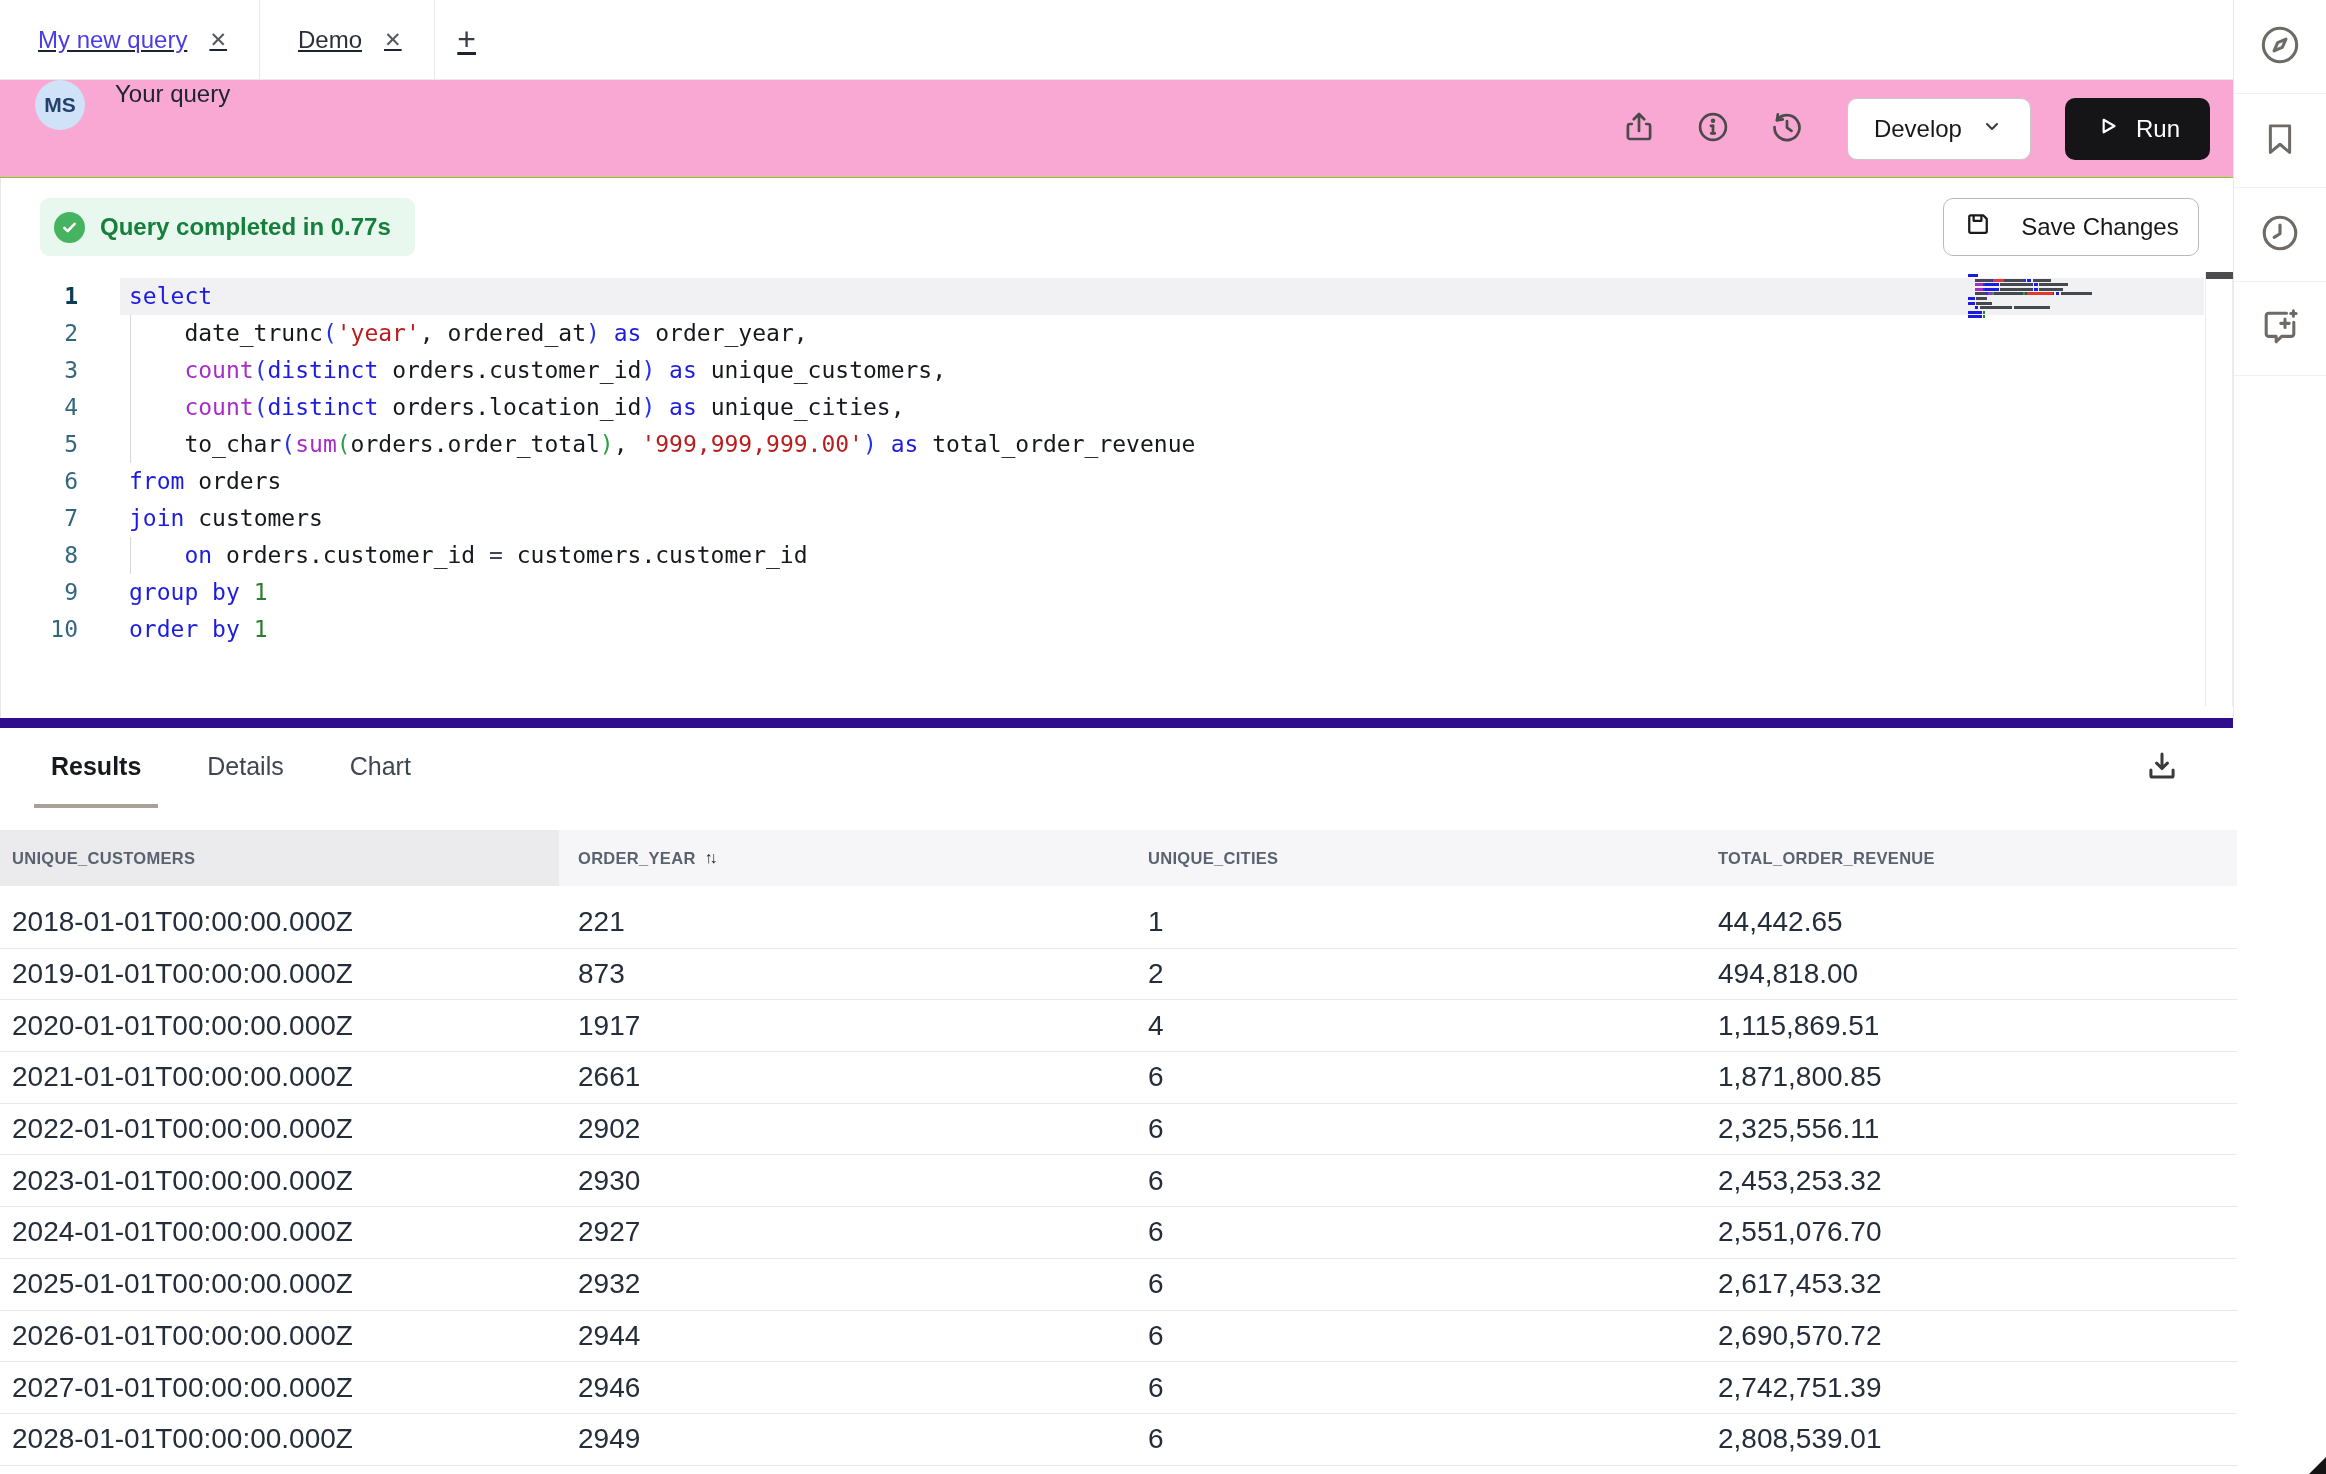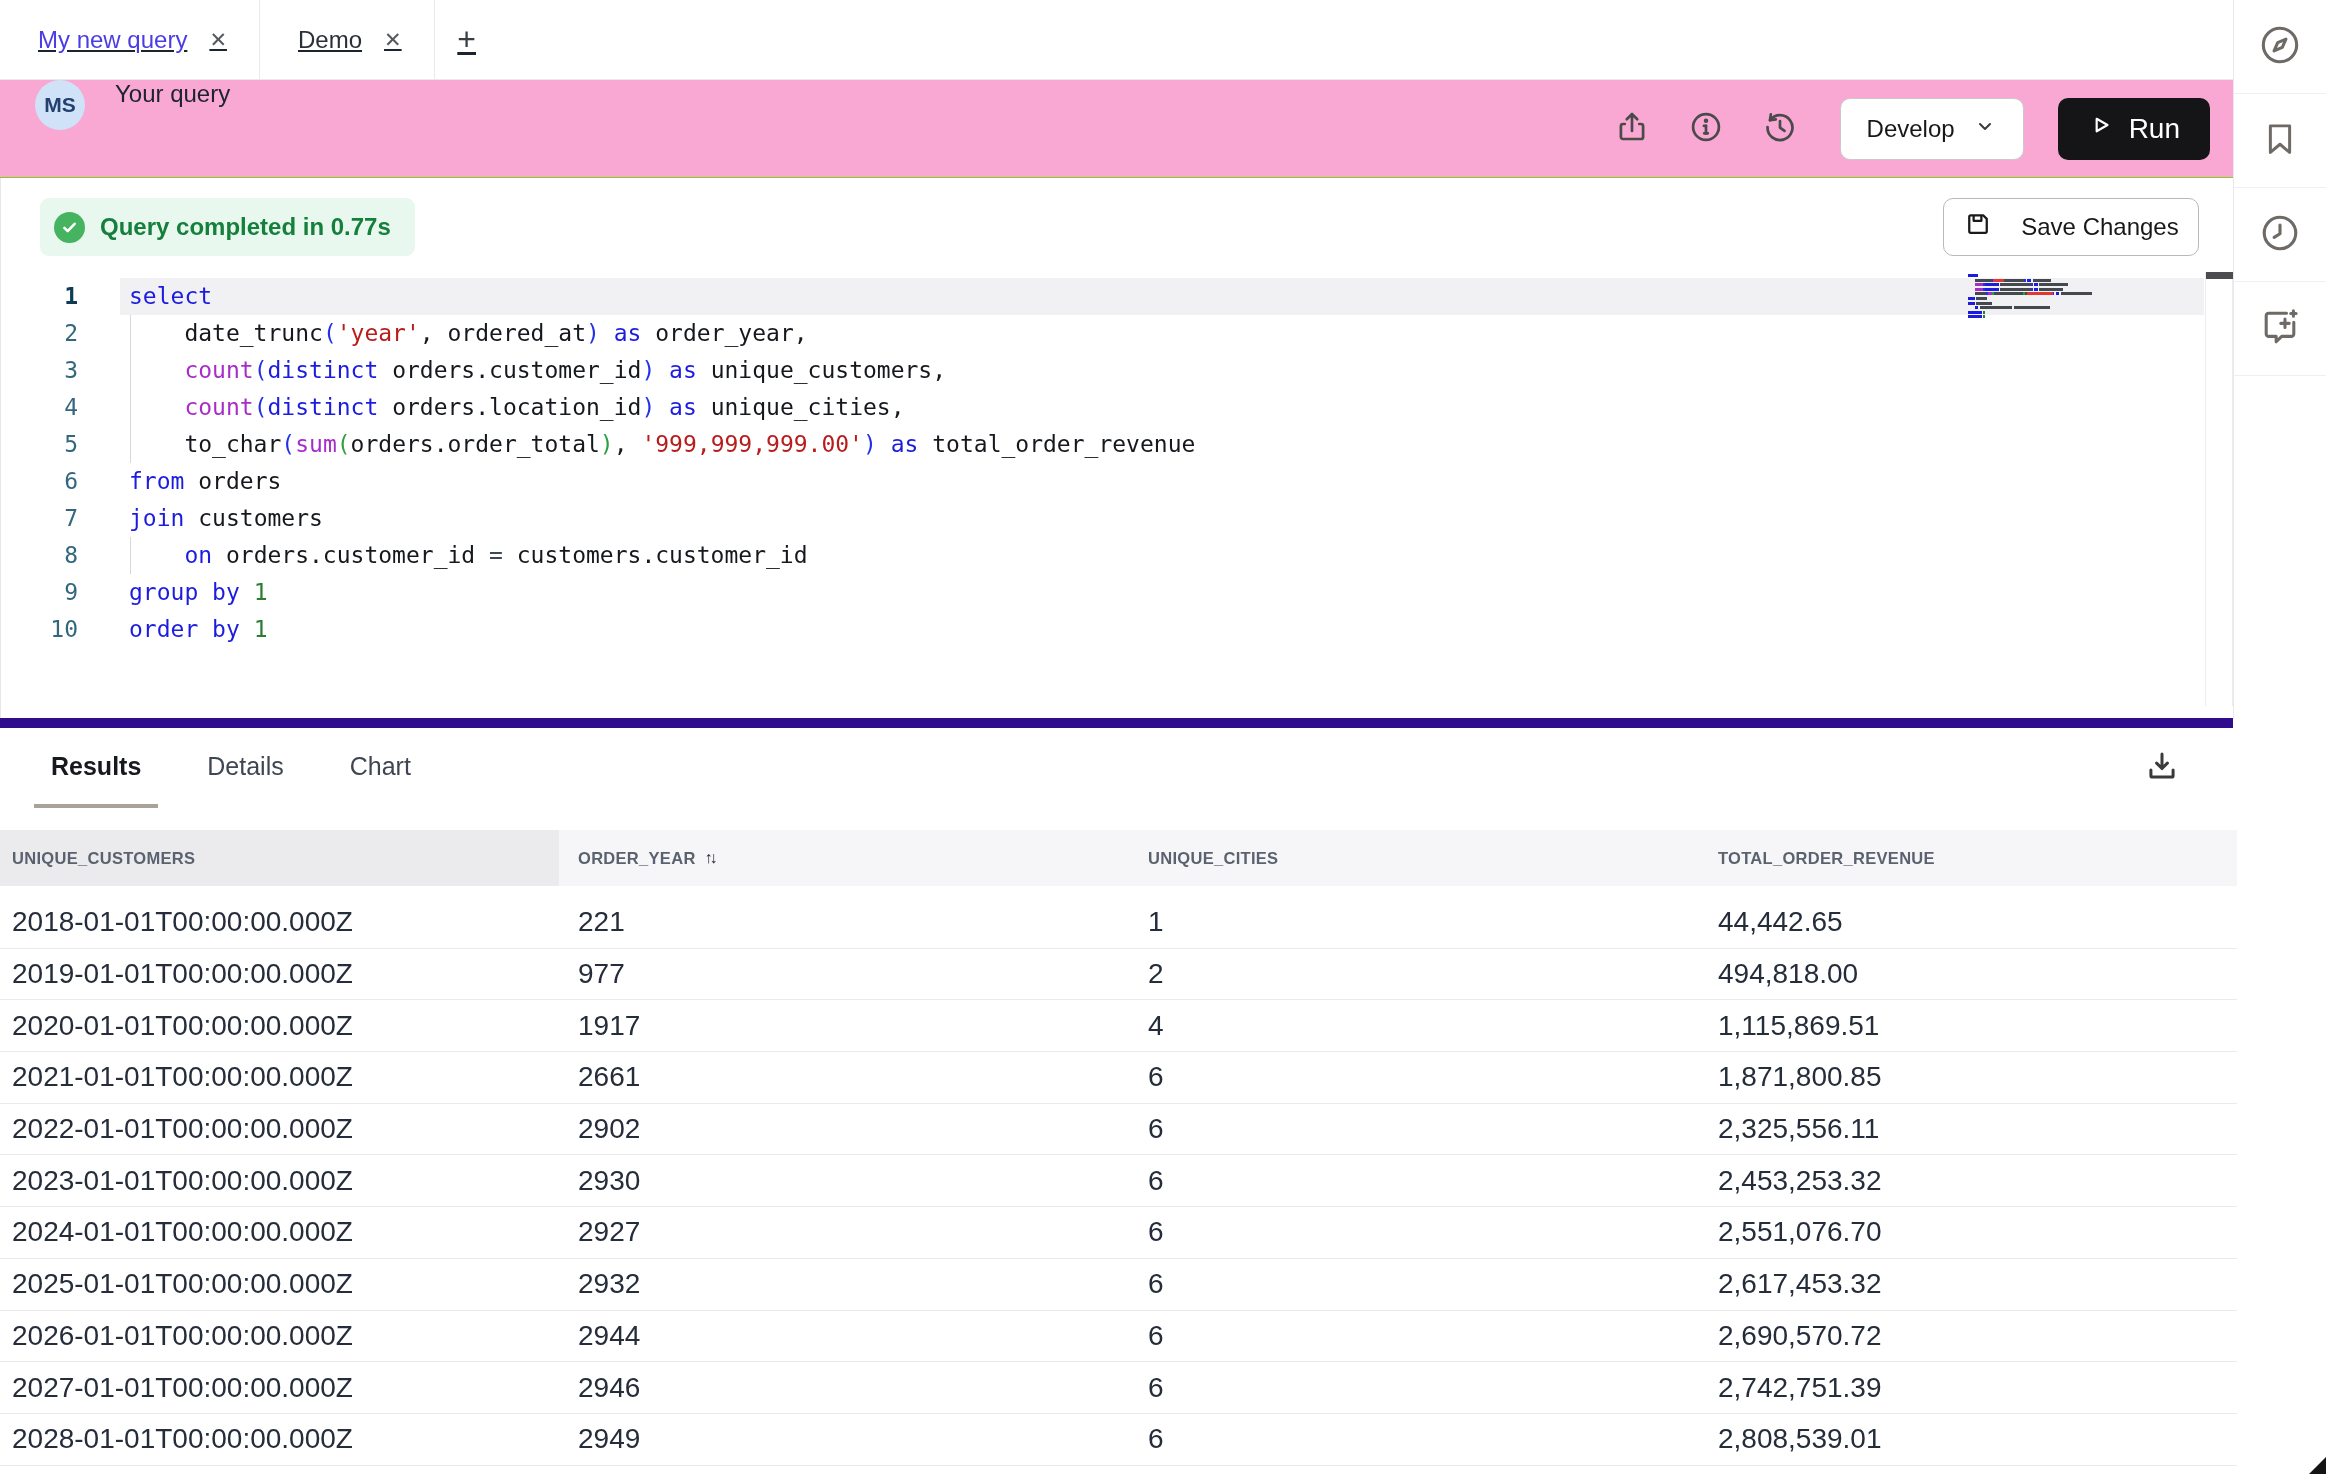--- a/index.html
+++ b/index.html
@@ -29,21 +29,21 @@
     border-bottom:1px solid #84cc16; display:flex; padding:0 23px 0 35px; background:#f9a8d4; }
   #avatar { width:50px; height:50px; border-radius:50%; background:#cfe2f8; color:#23406f;
     font-weight:bold; font-size:21px; display:flex; align-items:center; justify-content:center; }
   #doc-title { margin-left:30px; font-size:24px; color:#1c2430; font-weight:500; }
   #hdr-right { margin-left:auto; display:flex; align-items:center; gap:34px; }
   .icon-btn { width:40px; height:40px; display:flex; align-items:center; justify-content:center; cursor:pointer; }
   .icon-btn svg { stroke:#4a4a4a; }
   #develop-btn { height:62px; border:1.5px solid #c9c9cc; border-radius:10px; background:#fff;
     display:flex; align-items:center; gap:18px; padding:0 26px; font-size:24px; color:#17181a; cursor:pointer; margin-left:6px; }
   #run-btn { height:62px; border-radius:10px; background:#151517; color:#fff;
-    display:flex; align-items:center; gap:15px; padding:0 30px; font-size:28px; cursor:pointer; }
+    display:flex; align-items:center; gap:15px; padding:0 30px; font-size:24px; cursor:pointer; }
 
   
   #status-badge { position:absolute; left:40px; top:198px; height:58px; background:#e8f8ee;
     border-radius:9px; display:flex; align-items:center; gap:15px; padding:0 24px 0 14px; }
   #status-badge .check { width:31px; height:31px; border-radius:50%; background:#46b361;
     display:flex; align-items:center; justify-content:center; }
   #status-text { color:#157f3c; font-size:24px; font-weight:600; }
   #save-btn { position:absolute; left:1943px; top:198px; width:256px; height:58px;
     border:1.5px solid #b9b9bd; border-radius:10px; background:#fff; display:flex; align-items:center;
     justify-content:center; gap:28px; font-size:24px; color:#17181a; cursor:pointer; }
@@ -364,21 +364,21 @@
     </div>
   <div id="tbody">
       <div class="tr">
         <div class="td">2018-01-01T00:00:00.000Z</div>
         <div class="td">221</div>
         <div class="td">1</div>
         <div class="td">44,442.65</div>
       </div>
       <div class="tr">
         <div class="td">2019-01-01T00:00:00.000Z</div>
-        <div class="td">977</div>
+        <div class="td">873</div>
         <div class="td">2</div>
         <div class="td">494,818.00</div>
       </div>
       <div class="tr">
         <div class="td">2020-01-01T00:00:00.000Z</div>
         <div class="td">1917</div>
         <div class="td">4</div>
         <div class="td">1,115,869.51</div>
       </div>
       <div class="tr">

